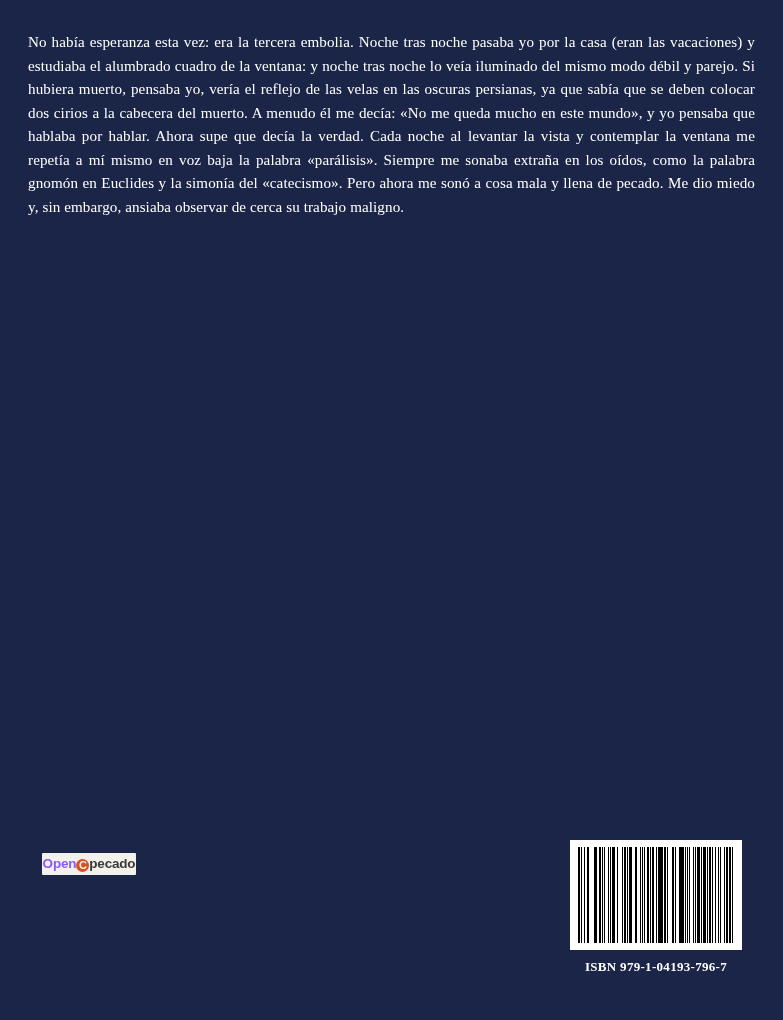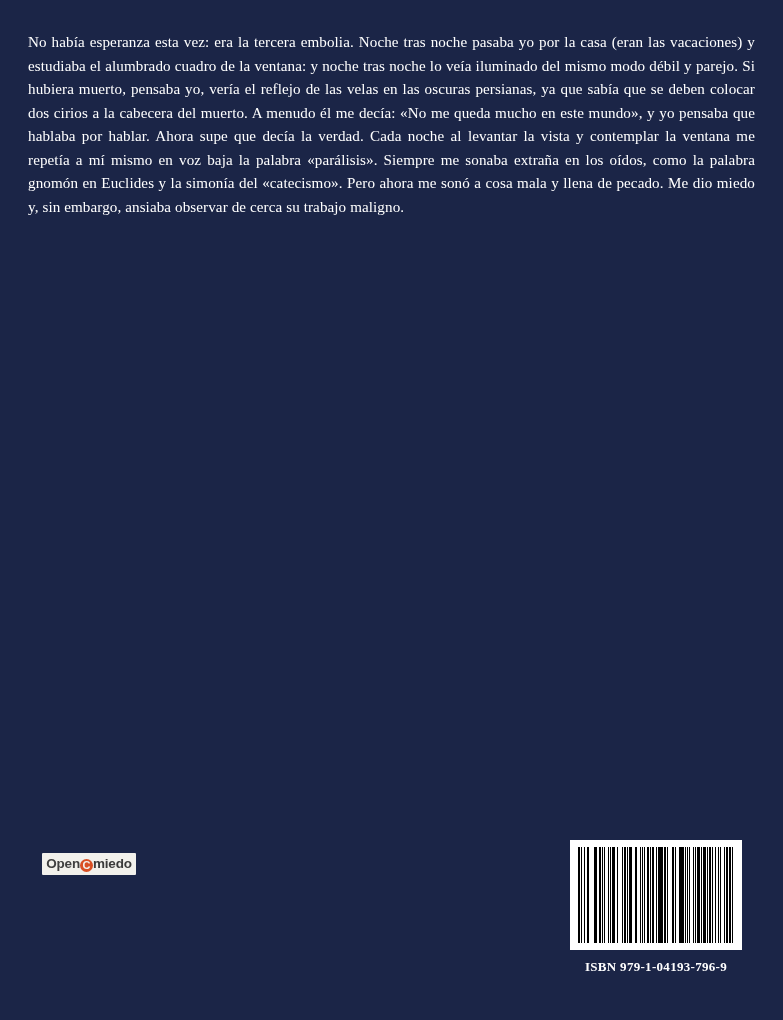--- a/index.html
+++ b/index.html
@@ -47,21 +47,21 @@
     overflow: hidden;
   }
   .publisher-logo .logo-text {
     font-family: "Liberation Sans", sans-serif;
     font-size: 13.5px;
     font-weight: bold;
     letter-spacing: -0.2px;
     white-space: nowrap;
     line-height: 1;
   }
-  .logo-open { color: #404040; }
+  .logo-open { color: #8b5cf6; }
   .logo-c {
     display: inline-block;
     background: #d94f23;
     color: #f2f1ec;
     border-radius: 50%;
     width: 13px;
     height: 13px;
     line-height: 13px;
     text-align: center;
     font-size: 11px;
@@ -109,21 +109,21 @@
   }
 </style>
 </head>
 <body>
 
 <div class="page">
 
   <p class="blurb">No había esperanza esta vez: era la tercera embolia. Noche tras noche pasaba yo por la casa (eran las vacaciones) y estudiaba el alumbrado cuadro de la ventana: y noche tras noche lo veía iluminado del mismo modo débil y parejo. Si hubiera muerto, pensaba yo, vería el reflejo de las velas en las oscuras persianas, ya que sabía que se deben colocar dos cirios a la cabecera del muerto. A menudo él me decía: «No me queda mucho en este mundo», y yo pensaba que hablaba por hablar. Ahora supe que decía la verdad. Cada noche al levantar la vista y contemplar la ventana me repetía a mí mismo en voz baja la palabra «parálisis». Siempre me sonaba extraña en los oídos, como la palabra gnomón en Euclides y la simonía del «catecismo». Pero ahora me sonó a cosa mala y llena de pecado. Me dio miedo y, sin embargo, ansiaba observar de cerca su trabajo maligno.</p>
 
   <div class="publisher-logo">
-    <span class="logo-text"><span class="logo-open">Open</span><span class="logo-c">C</span><span class="logo-ulture">miedo</span></span>
+    <span class="logo-text"><span class="logo-open">Open</span><span class="logo-c">C</span><span class="logo-ulture">pecado</span></span>
   </div>
 
   <div class="barcode-block">
     <div class="barcode">
       <div class="bars" id="bars">
           <div class="bar" style="width: 4.14px;"></div>
           <div class="bar space" style="width: 1.38px;"></div>
           <div class="bar" style="width: 1.38px;"></div>
           <div class="bar space" style="width: 2.76px;"></div>
           <div class="bar" style="width: 1.38px;"></div>
@@ -227,16 +227,16 @@
           <div class="bar" style="width: 1.38px;"></div>
           <div class="bar space" style="width: 1.38px;"></div>
           <div class="bar" style="width: 2.76px;"></div>
           <div class="bar space" style="width: 1.38px;"></div>
           <div class="bar" style="width: 4.14px;"></div>
           <div class="bar space" style="width: 1.38px;"></div>
           <div class="bar" style="width: 1.38px;"></div>
           <div class="bar space" style="width: 2.76px;"></div>
         </div>
     </div>
-    <div class="isbn">ISBN 979-1-04193-796-9</div>
+    <div class="isbn">ISBN 979-1-04193-796-7</div>
   </div>
 
 </div>
 
 </body></html>

